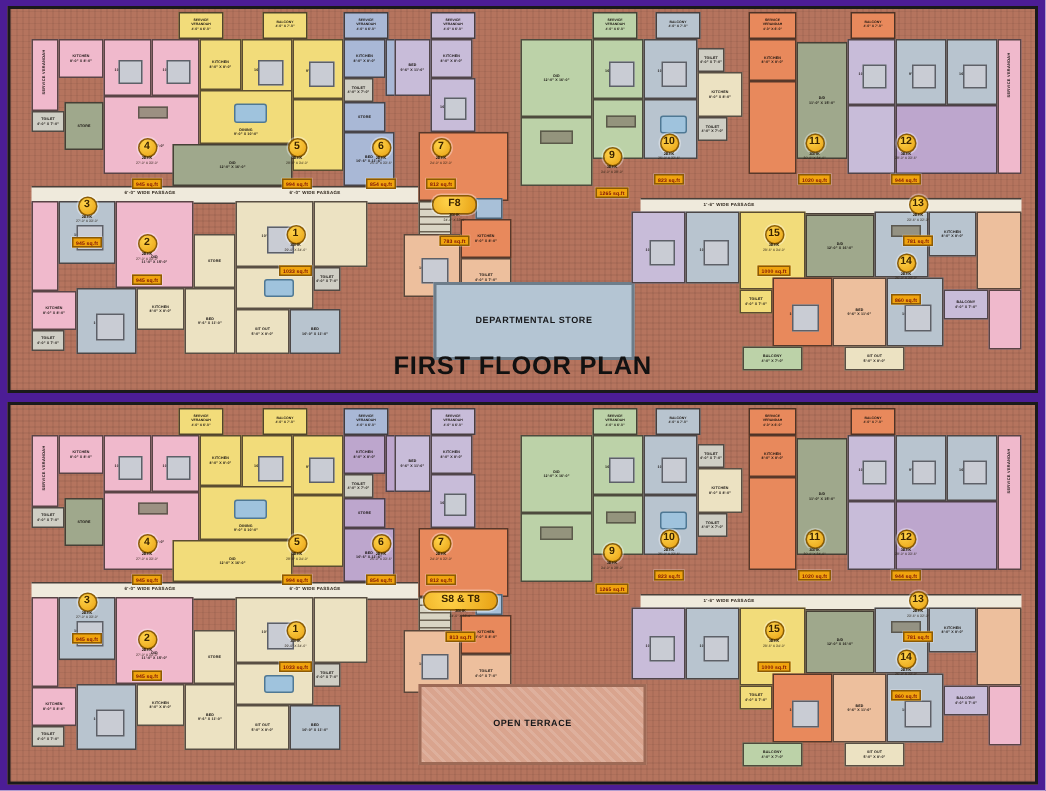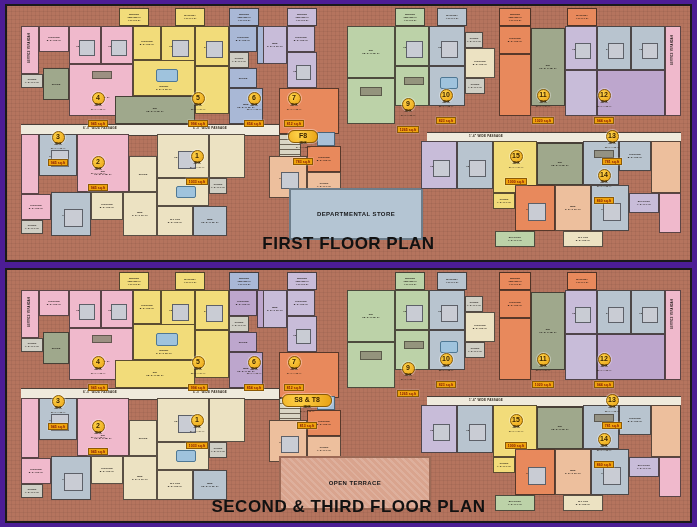--- a/index.html
+++ b/index.html
@@ -986,16 +986,15 @@
       <div class="badge-dim">26'-0" X 33'-0"</div>
       <div><span class="badge-area">860 sq.ft</span></div>
     </div>
     <div class="badge-wrap" style="left:494px;top:144px;">
       <div class="badge">15</div>
       <div class="badge-type">3BHK</div>
       <div class="badge-dim">29'-6" X 34'-0"</div>
       <div><span class="badge-area">1000 sq.ft</span></div>
     </div>
 
-    <div class="plan-title" id="title-second">SECOND &amp; THIRD FLOOR PLAN</div>
   </div>
 
 </div>
 
 </body></html>

